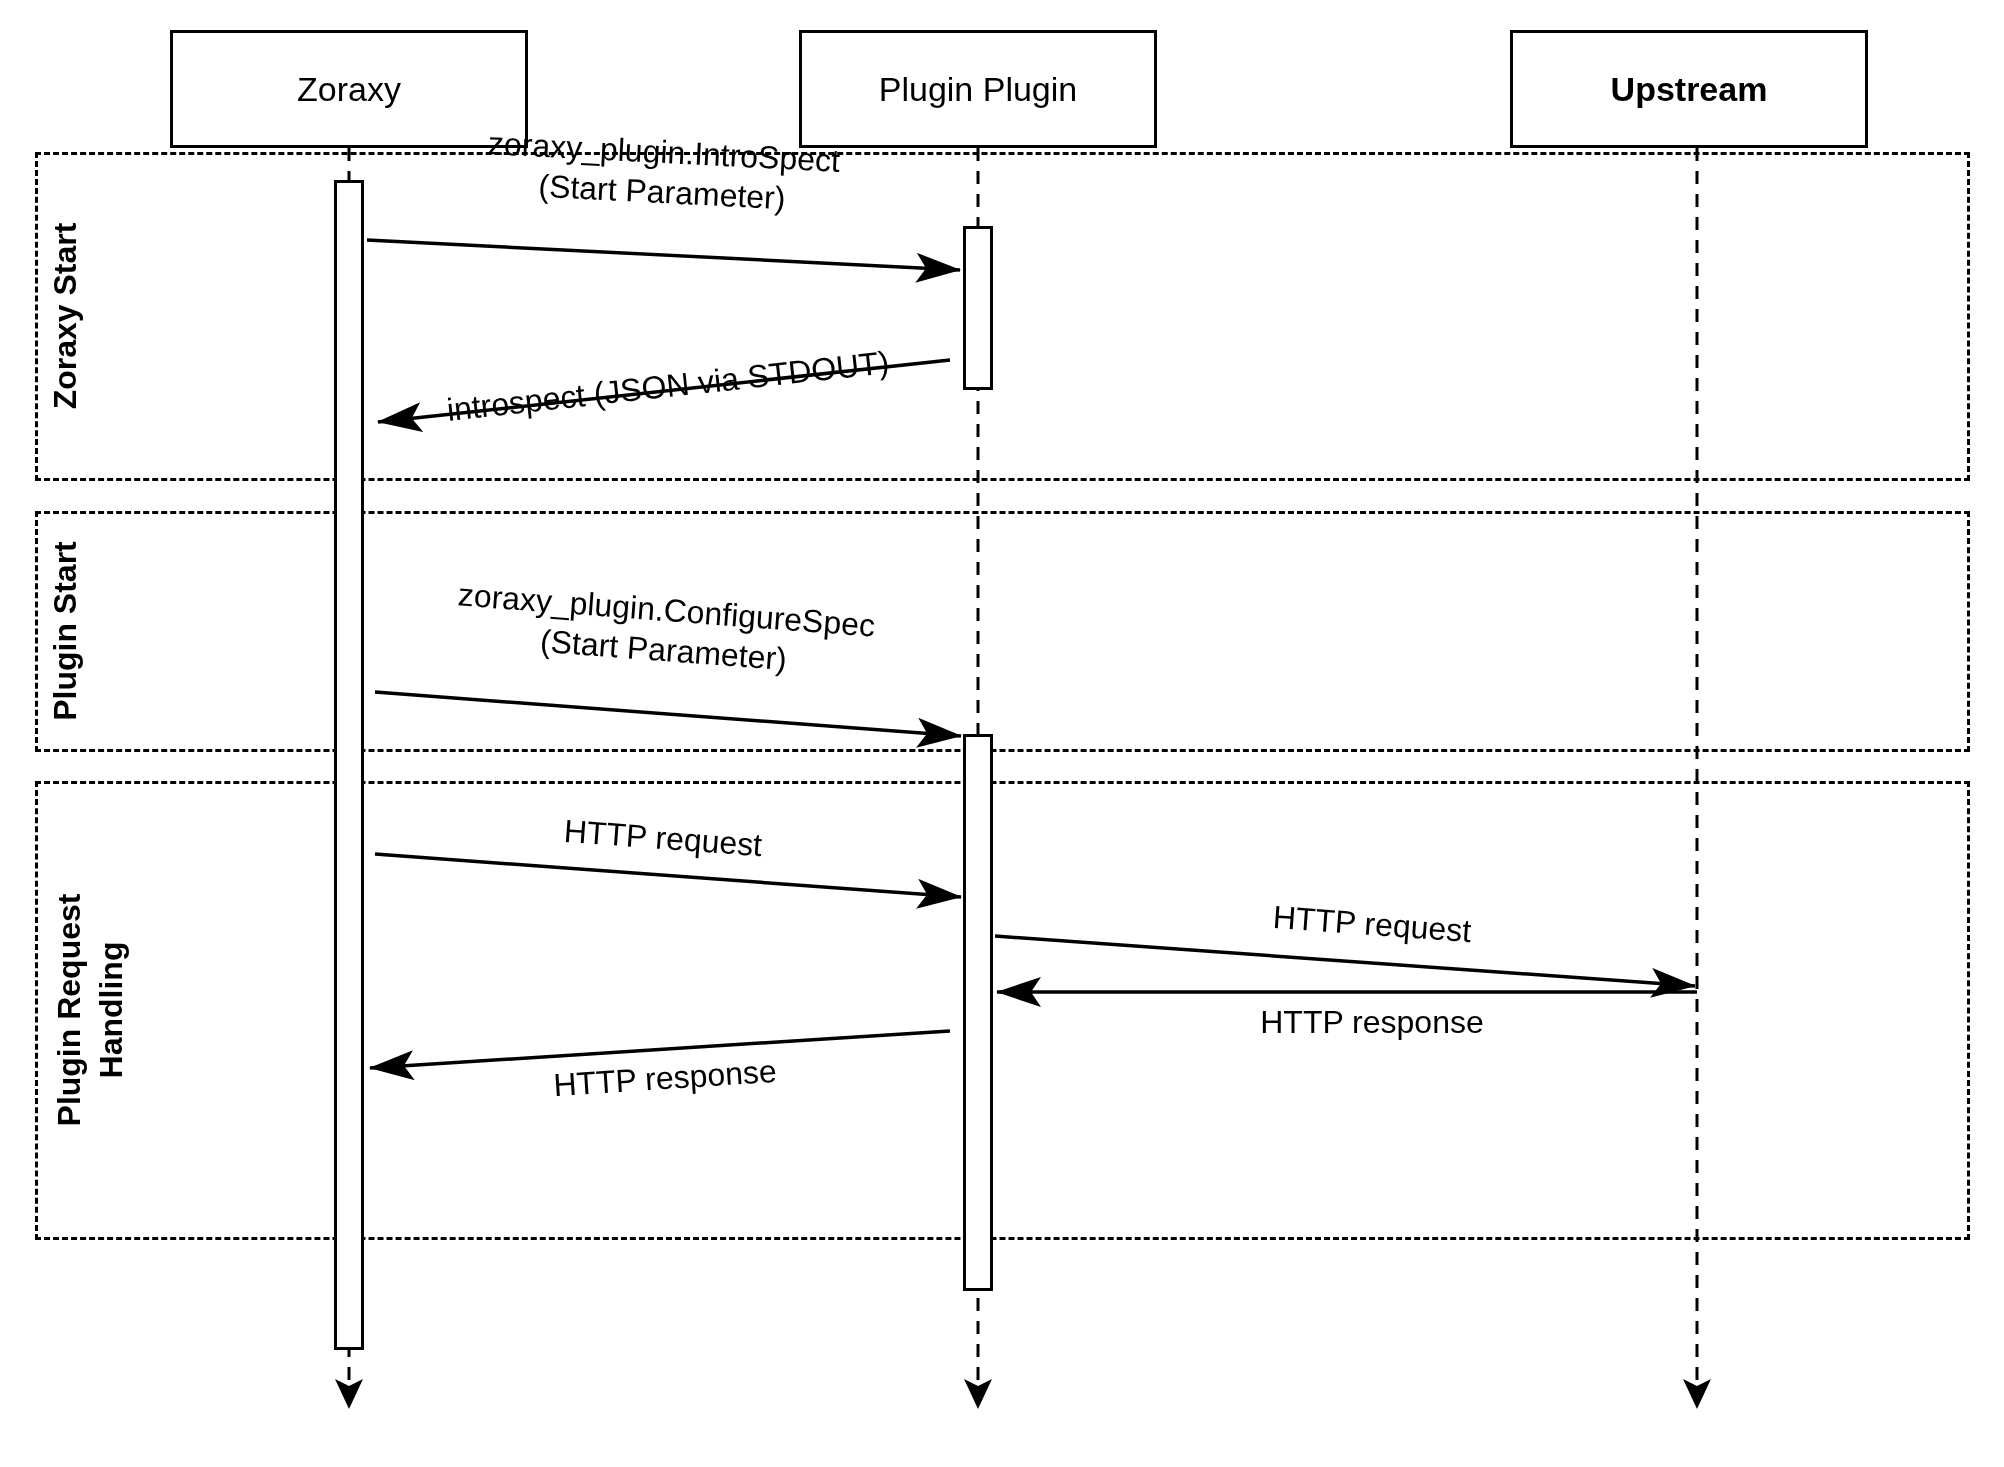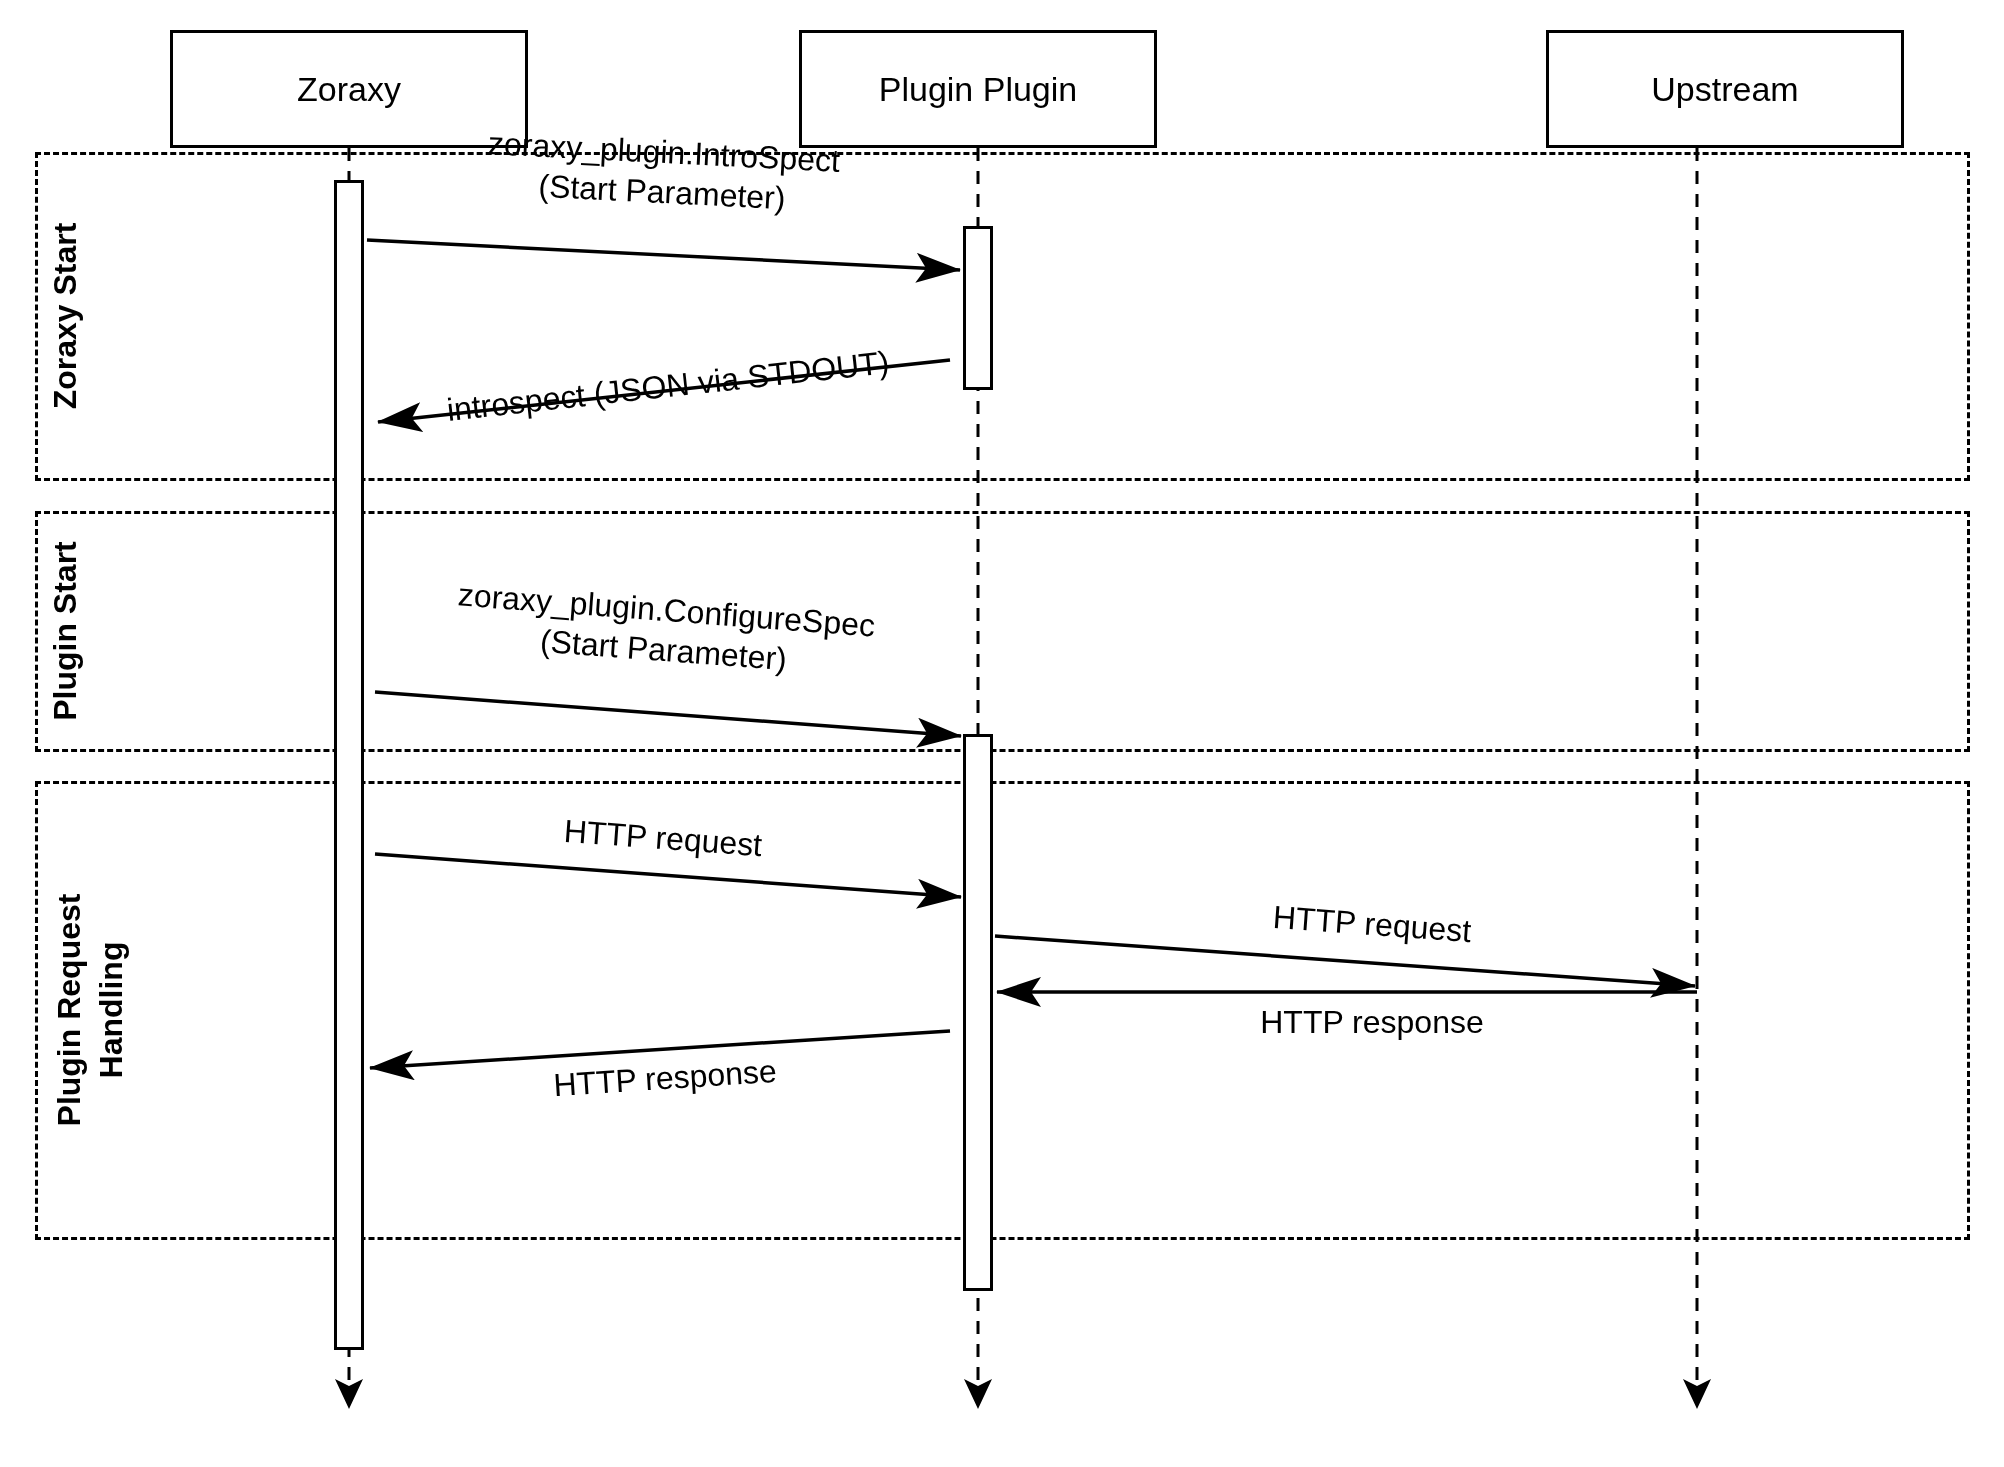--- a/index.html
+++ b/index.html
@@ -103,21 +103,21 @@
   <div class="activation" style="left:334px; top:180px; height:1170px;"></div>
   <div class="activation" style="left:963px; top:226px; height:164px;"></div>
   <div class="activation" style="left:963px; top:734px; height:557px;"></div>
 
   <div class="participant-box" style="left:170px;">
     <span class="participant-label">Zoraxy</span>
   </div>
   <div class="participant-box" style="left:799px;">
     <span class="participant-label">Plugin Plugin</span>
   </div>
-  <div class="participant-box" style="left:1546px;">
+  <div class="participant-box" style="left:1510px;font-weight:bold;">
     <span class="participant-label">Upstream</span>
   </div>
 
   <div class="frame-label" style="left:65px; top:316px;">Zoraxy Start</div>
   <div class="frame-label" style="left:65px; top:631px;">Plugin Start</div>
   <div class="frame-label" style="left:90px; top:1010px;">
     <div>Plugin Request</div>
     <div>Handling</div>
   </div>
 

